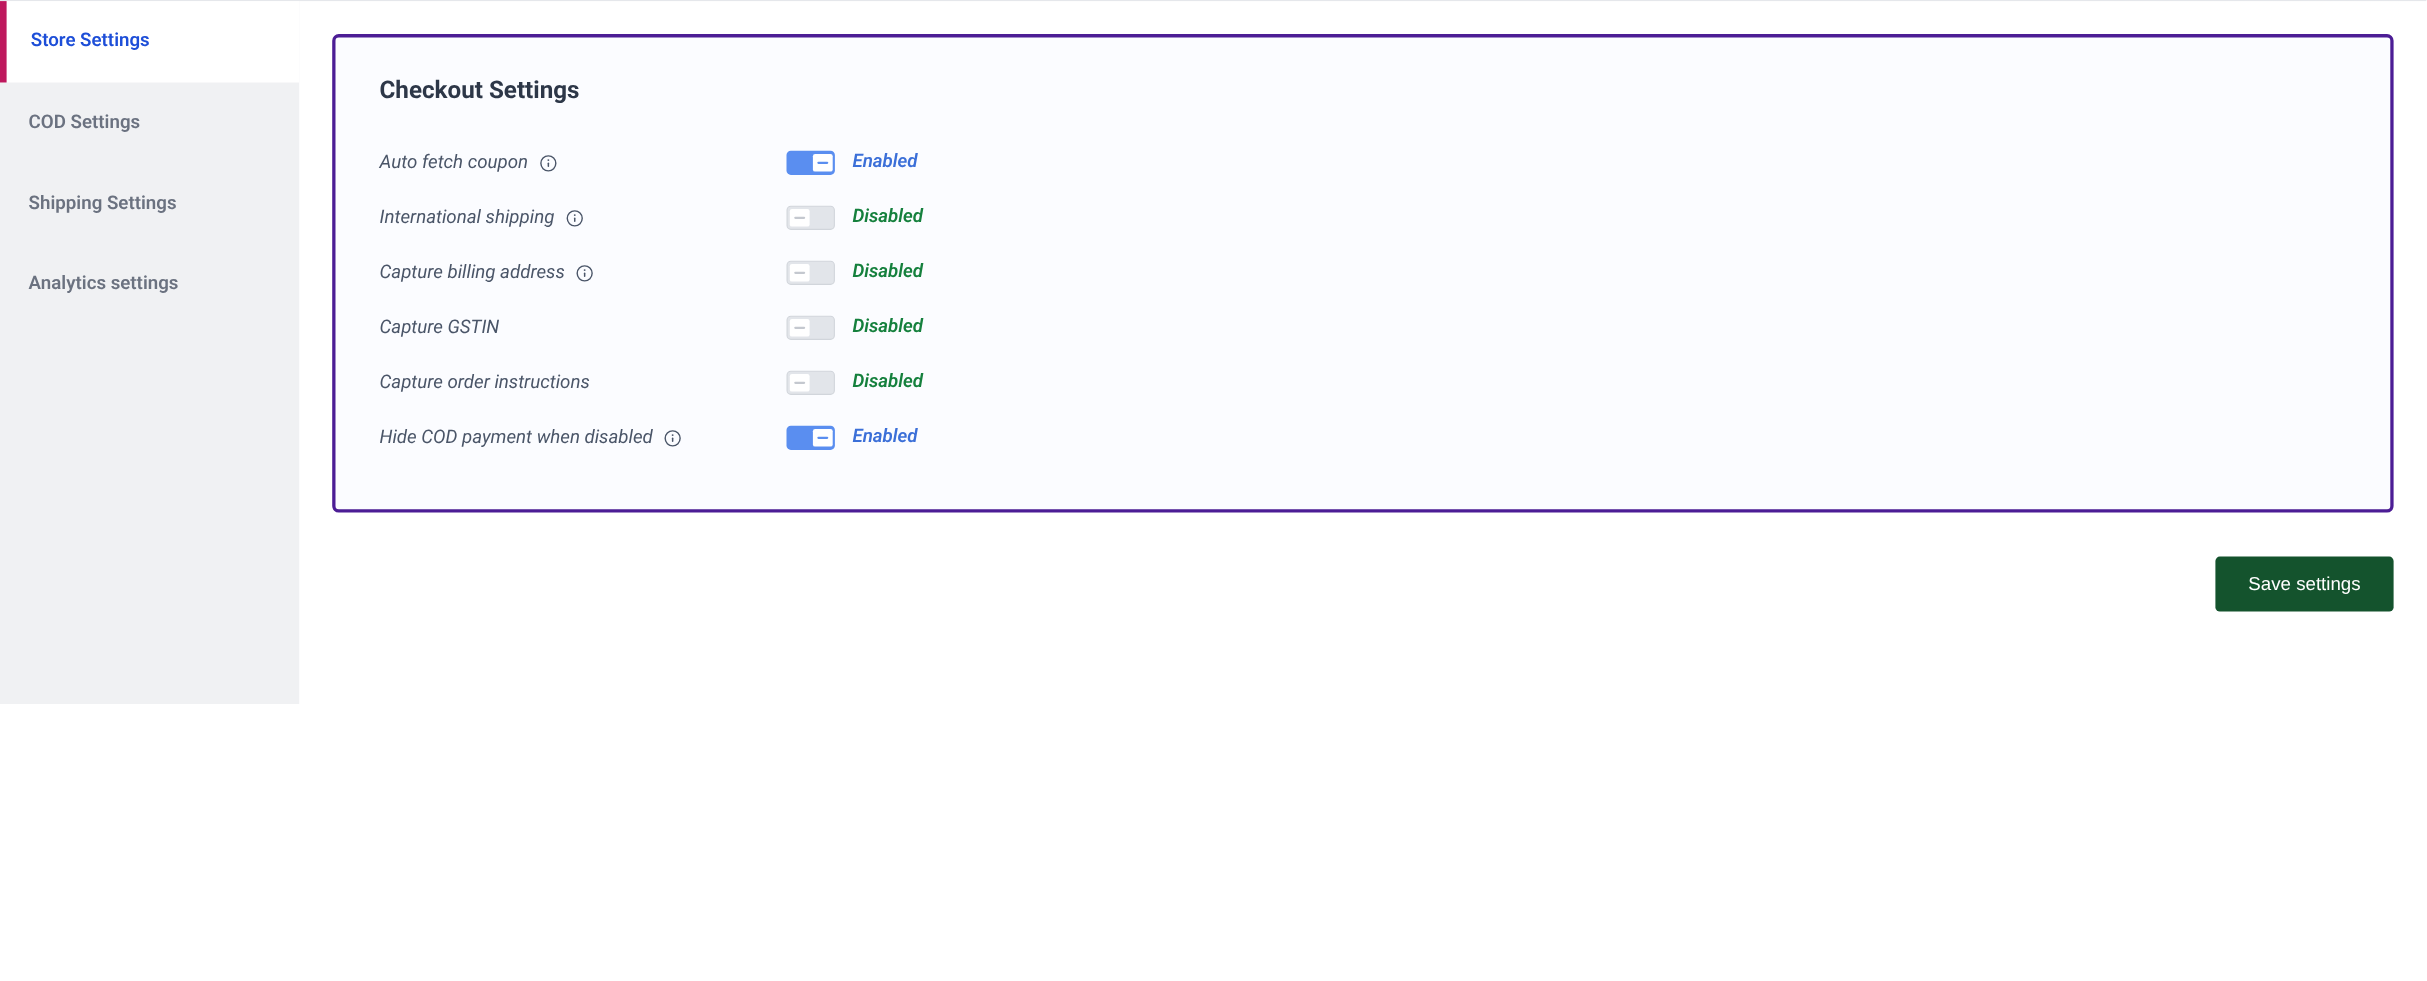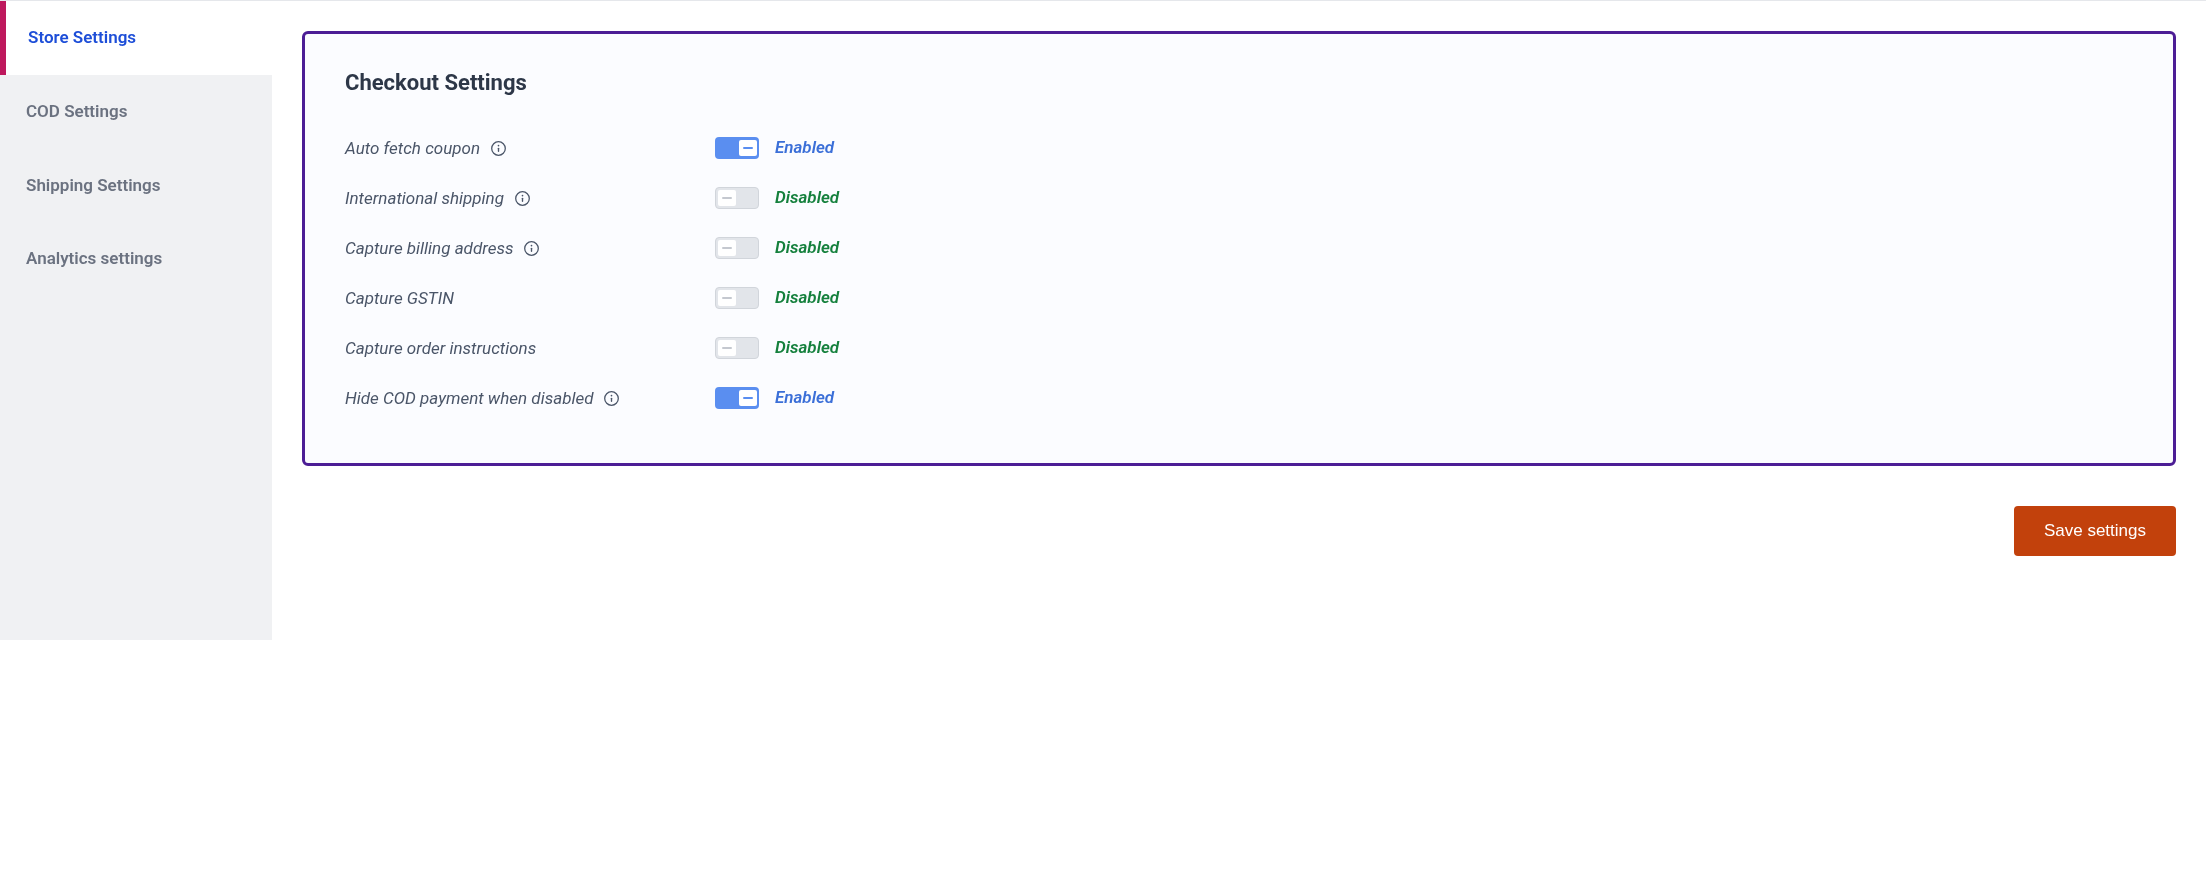--- a/index.html
+++ b/index.html
@@ -144,21 +144,21 @@
   }
   .status-text.disabled {
     color: #15803d;
   }
   .footer {
     display: flex;
     justify-content: flex-end;
     margin-top: 40px;
   }
   .save-btn {
-    background: #c2410c;
+    background: #14532d;
     color: #ffffff;
     border: none;
     border-radius: 4px;
     font-size: 17px;
     font-weight: 500;
     padding: 15px 30px;
     cursor: pointer;
   }
 </style>
 </head>

